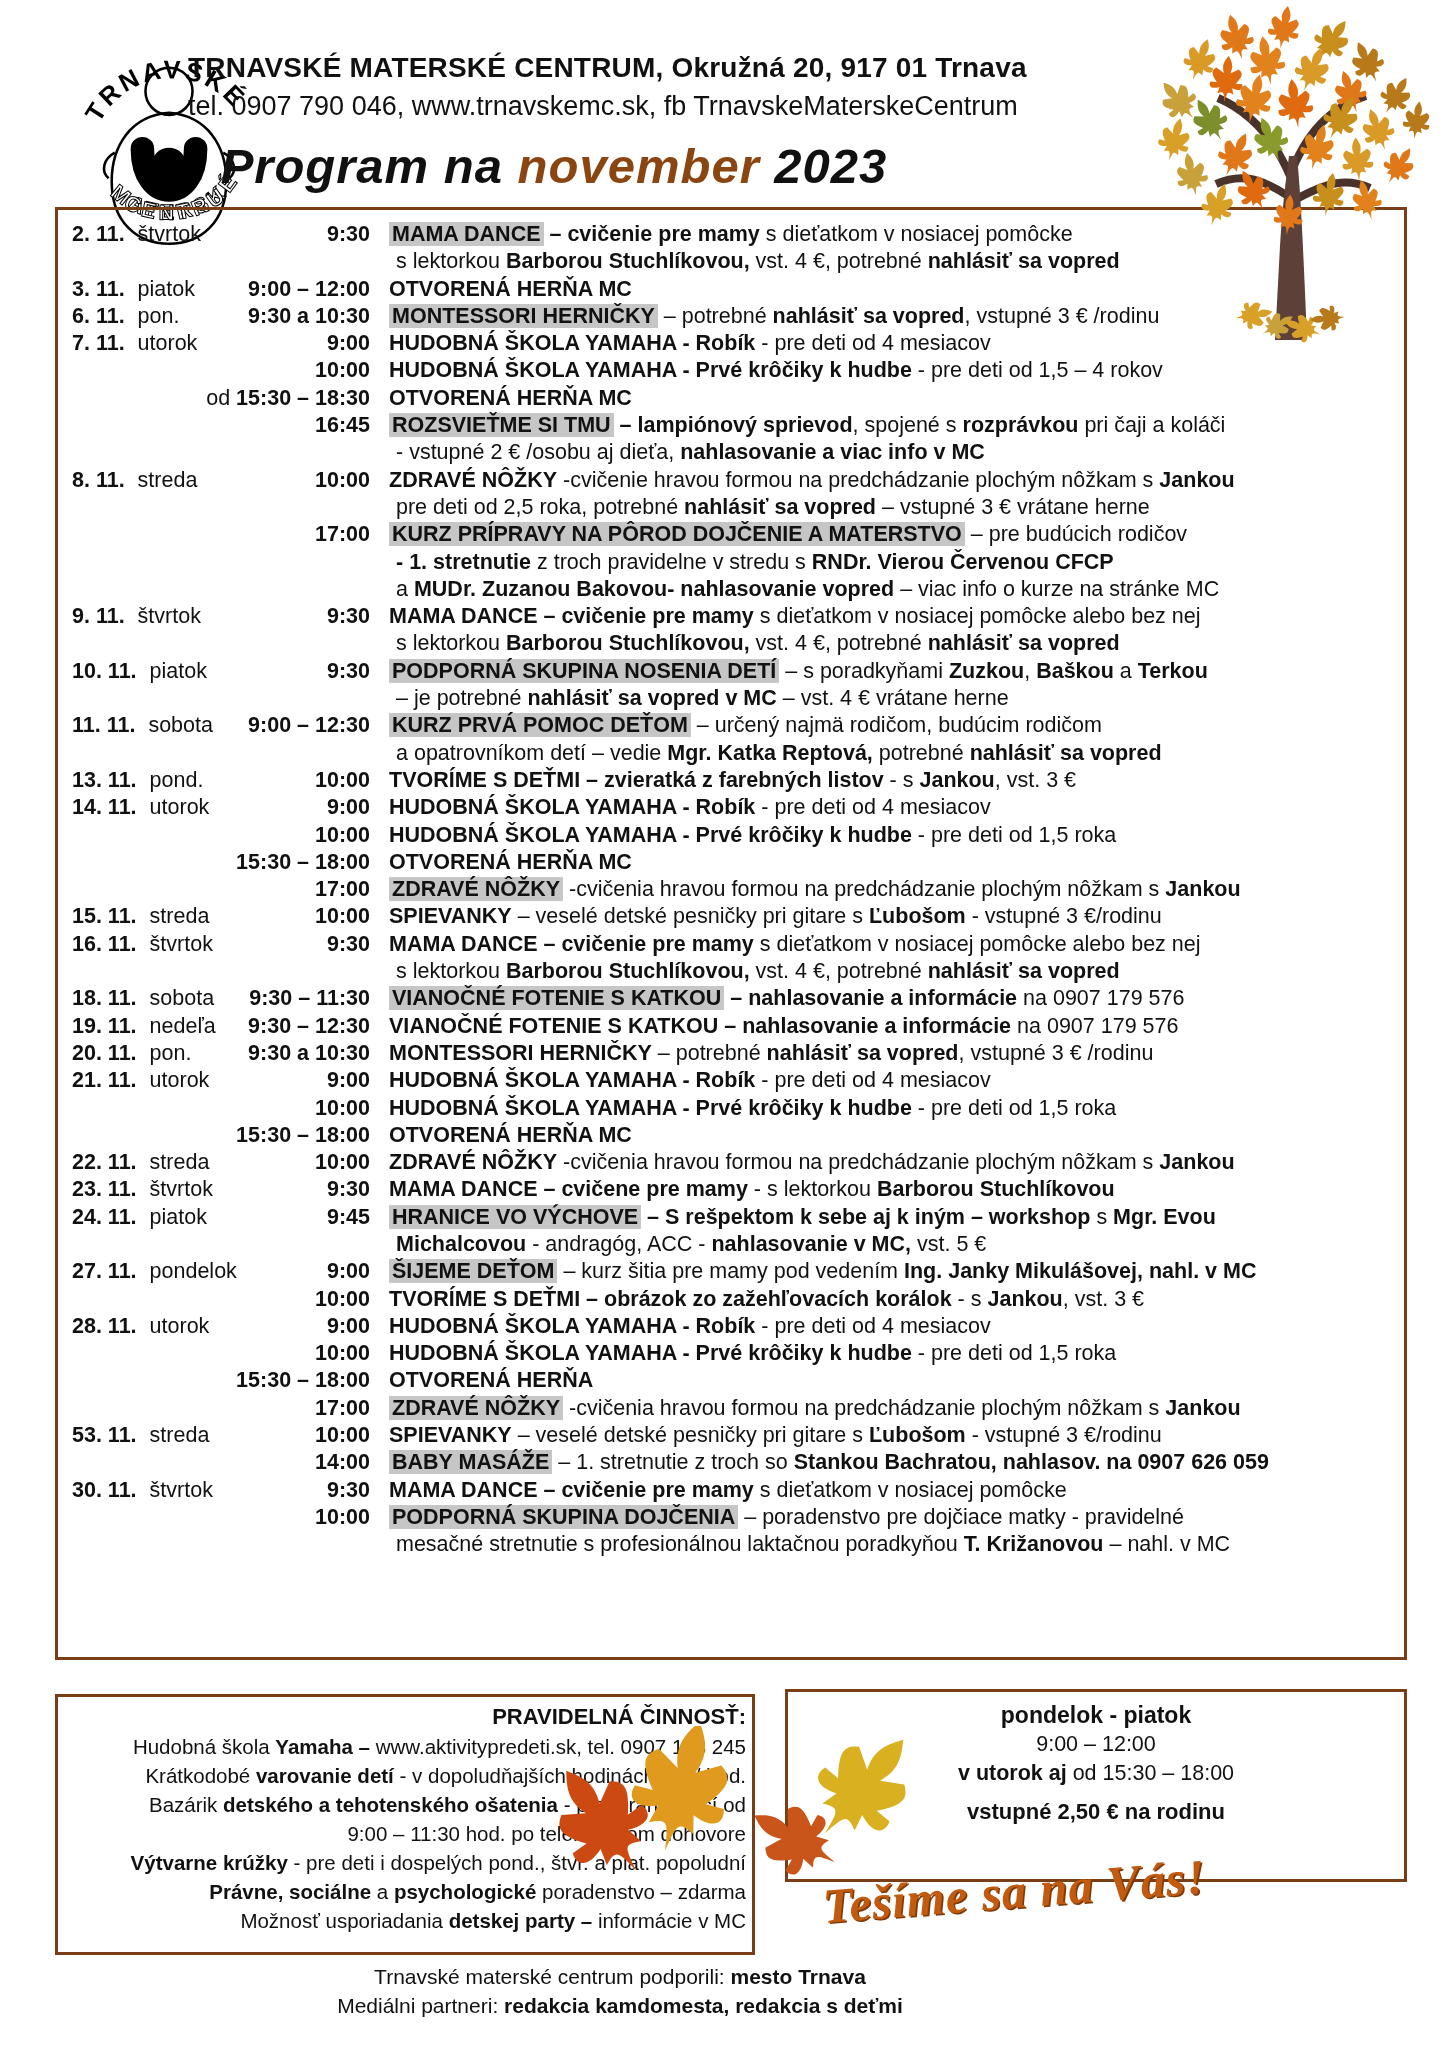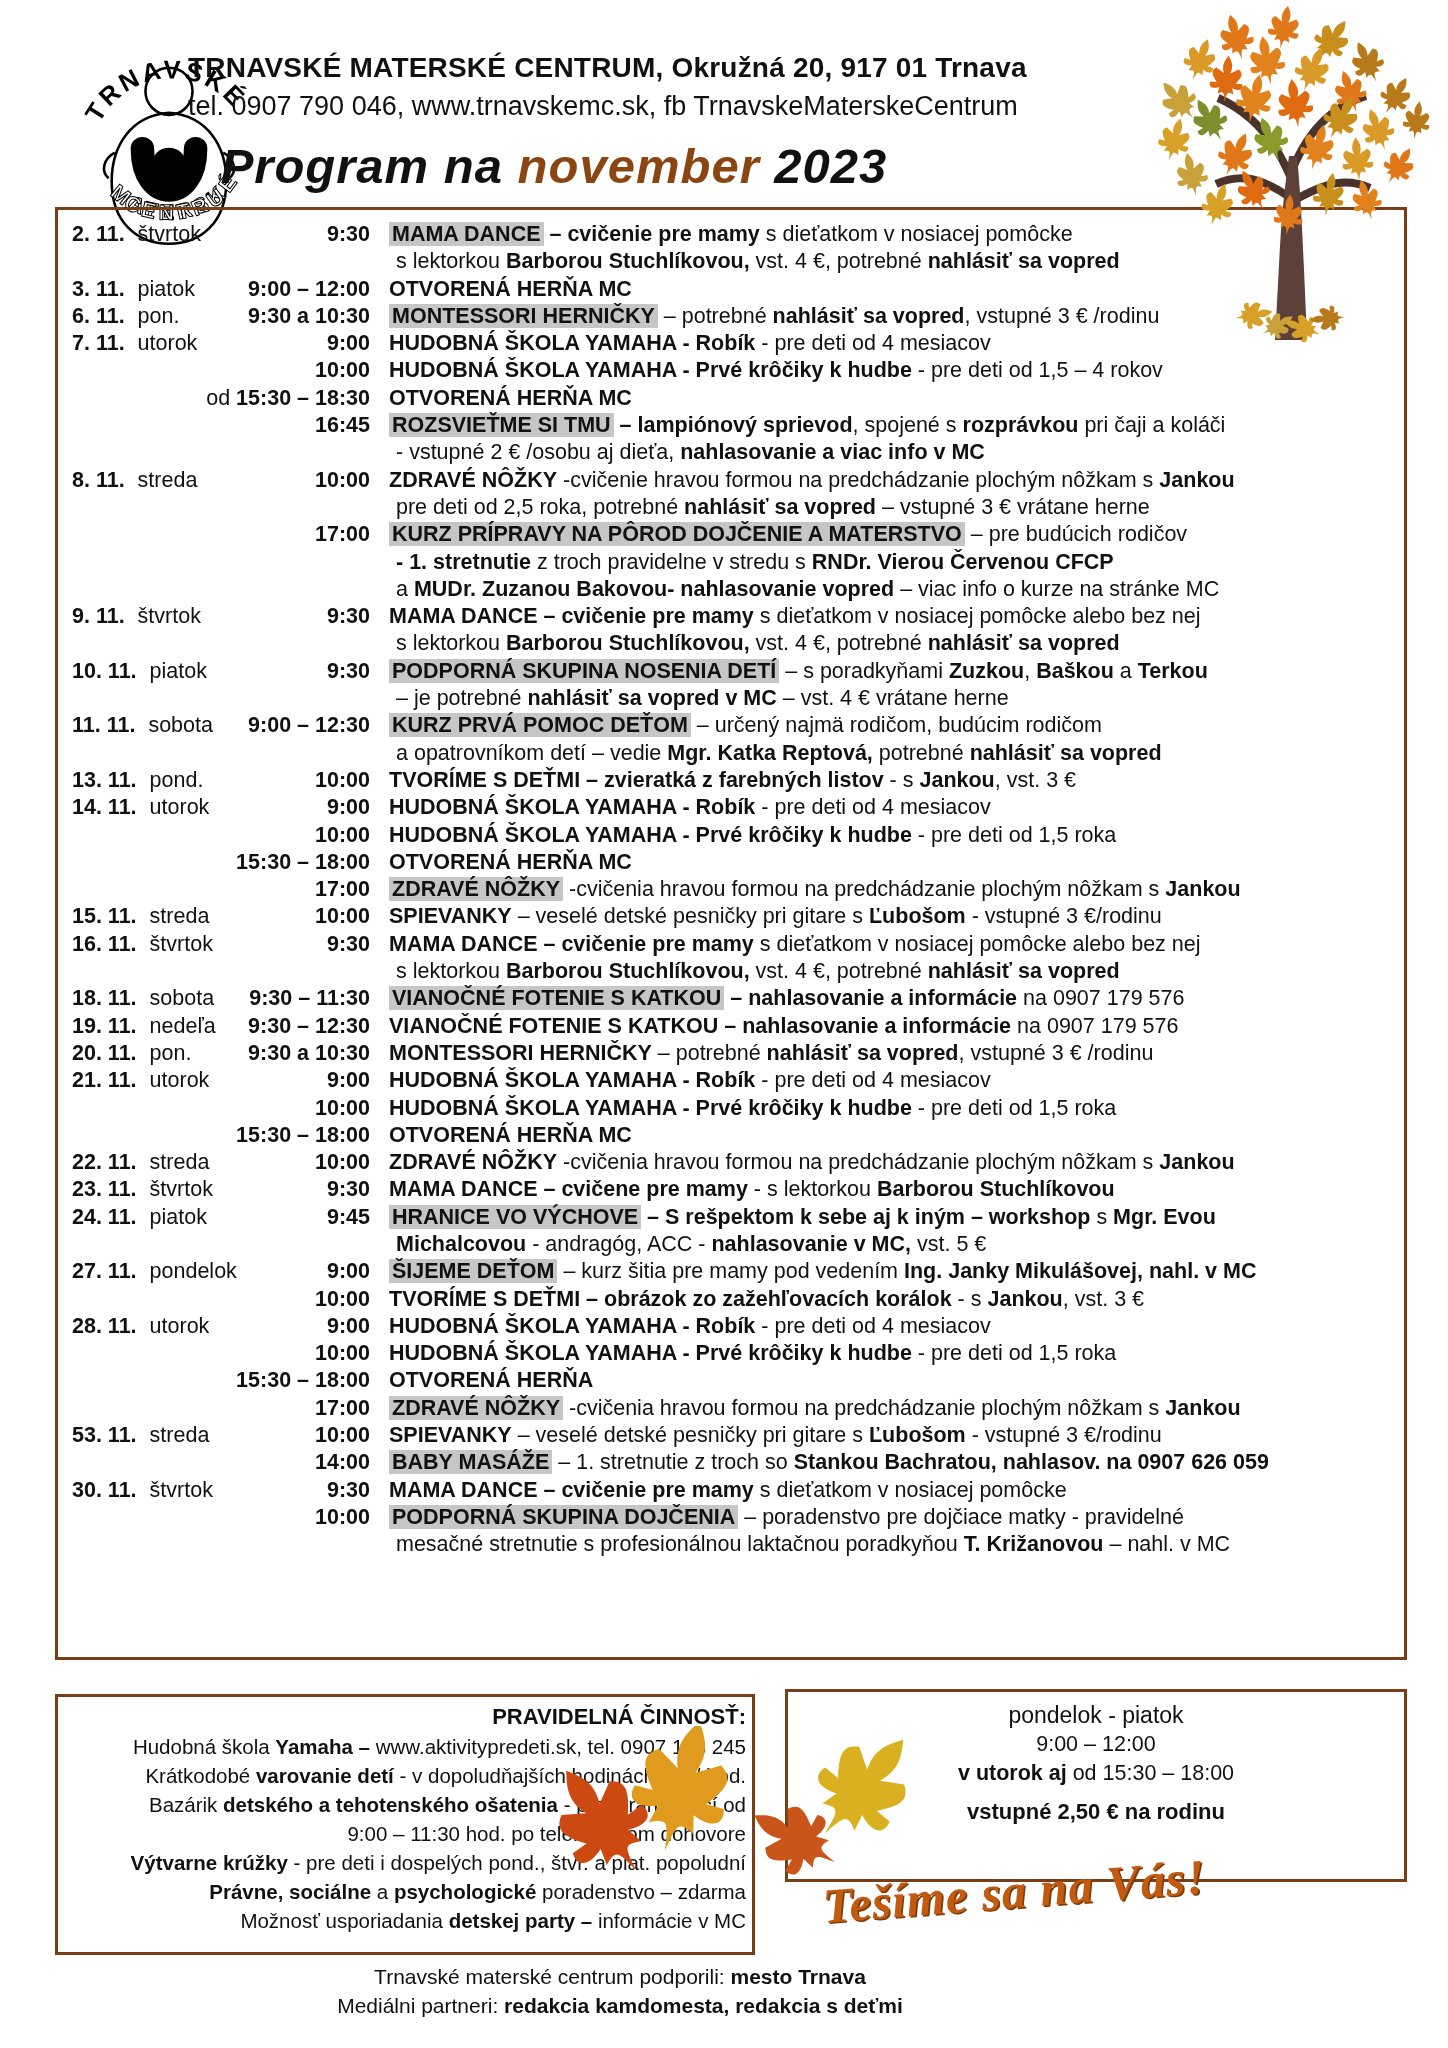--- a/index.html
+++ b/index.html
@@ -30,21 +30,21 @@
   
   .reg-box{position:absolute;left:55px;top:1694px;width:700px;height:261px;
     border:3px solid #7a3e16;box-sizing:border-box;padding:7px 6px 0 14px;z-index:1;text-align:right;}
   .reg-title{font-size:22px;font-weight:700;margin-bottom:2px;}
   .rb-line{font-size:20.5px;line-height:29px;}
   .rb-3{padding-left:172px;}
   .open-box{position:absolute;left:785px;top:1689px;width:622px;height:193px;
     border:3px solid #7a3e16;box-sizing:border-box;text-align:center;padding-top:9px;z-index:1;}
   .ob-title{font-size:21.5px;font-weight:700;margin-bottom:6px;}
   .ob-line{font-size:21.5px;line-height:29px;}
-  .ob-0{font-weight:400;font-size:23px;}
+  .ob-0{font-weight:700;font-size:23px;}
   .ob-3{font-weight:700;margin-top:9px;font-size:22px;}
   .leaves{position:absolute;left:552px;top:1726px;width:380px;height:200px;z-index:6;}
   .script-note{position:absolute;left:822px;top:1856px;width:560px;z-index:7;
     font-family:"Liberation Serif",serif;font-style:italic;font-weight:700;
     font-size:49px;color:#c25a10;transform:rotate(-4.5deg);
     text-shadow:1.5px 1.5px 0 #7e3a07;letter-spacing:1px;white-space:nowrap;}
   .footer{position:absolute;left:0;top:1962px;width:1240px;text-align:center;
     font-size:21px;line-height:29px;}
 </style>
 </head>

